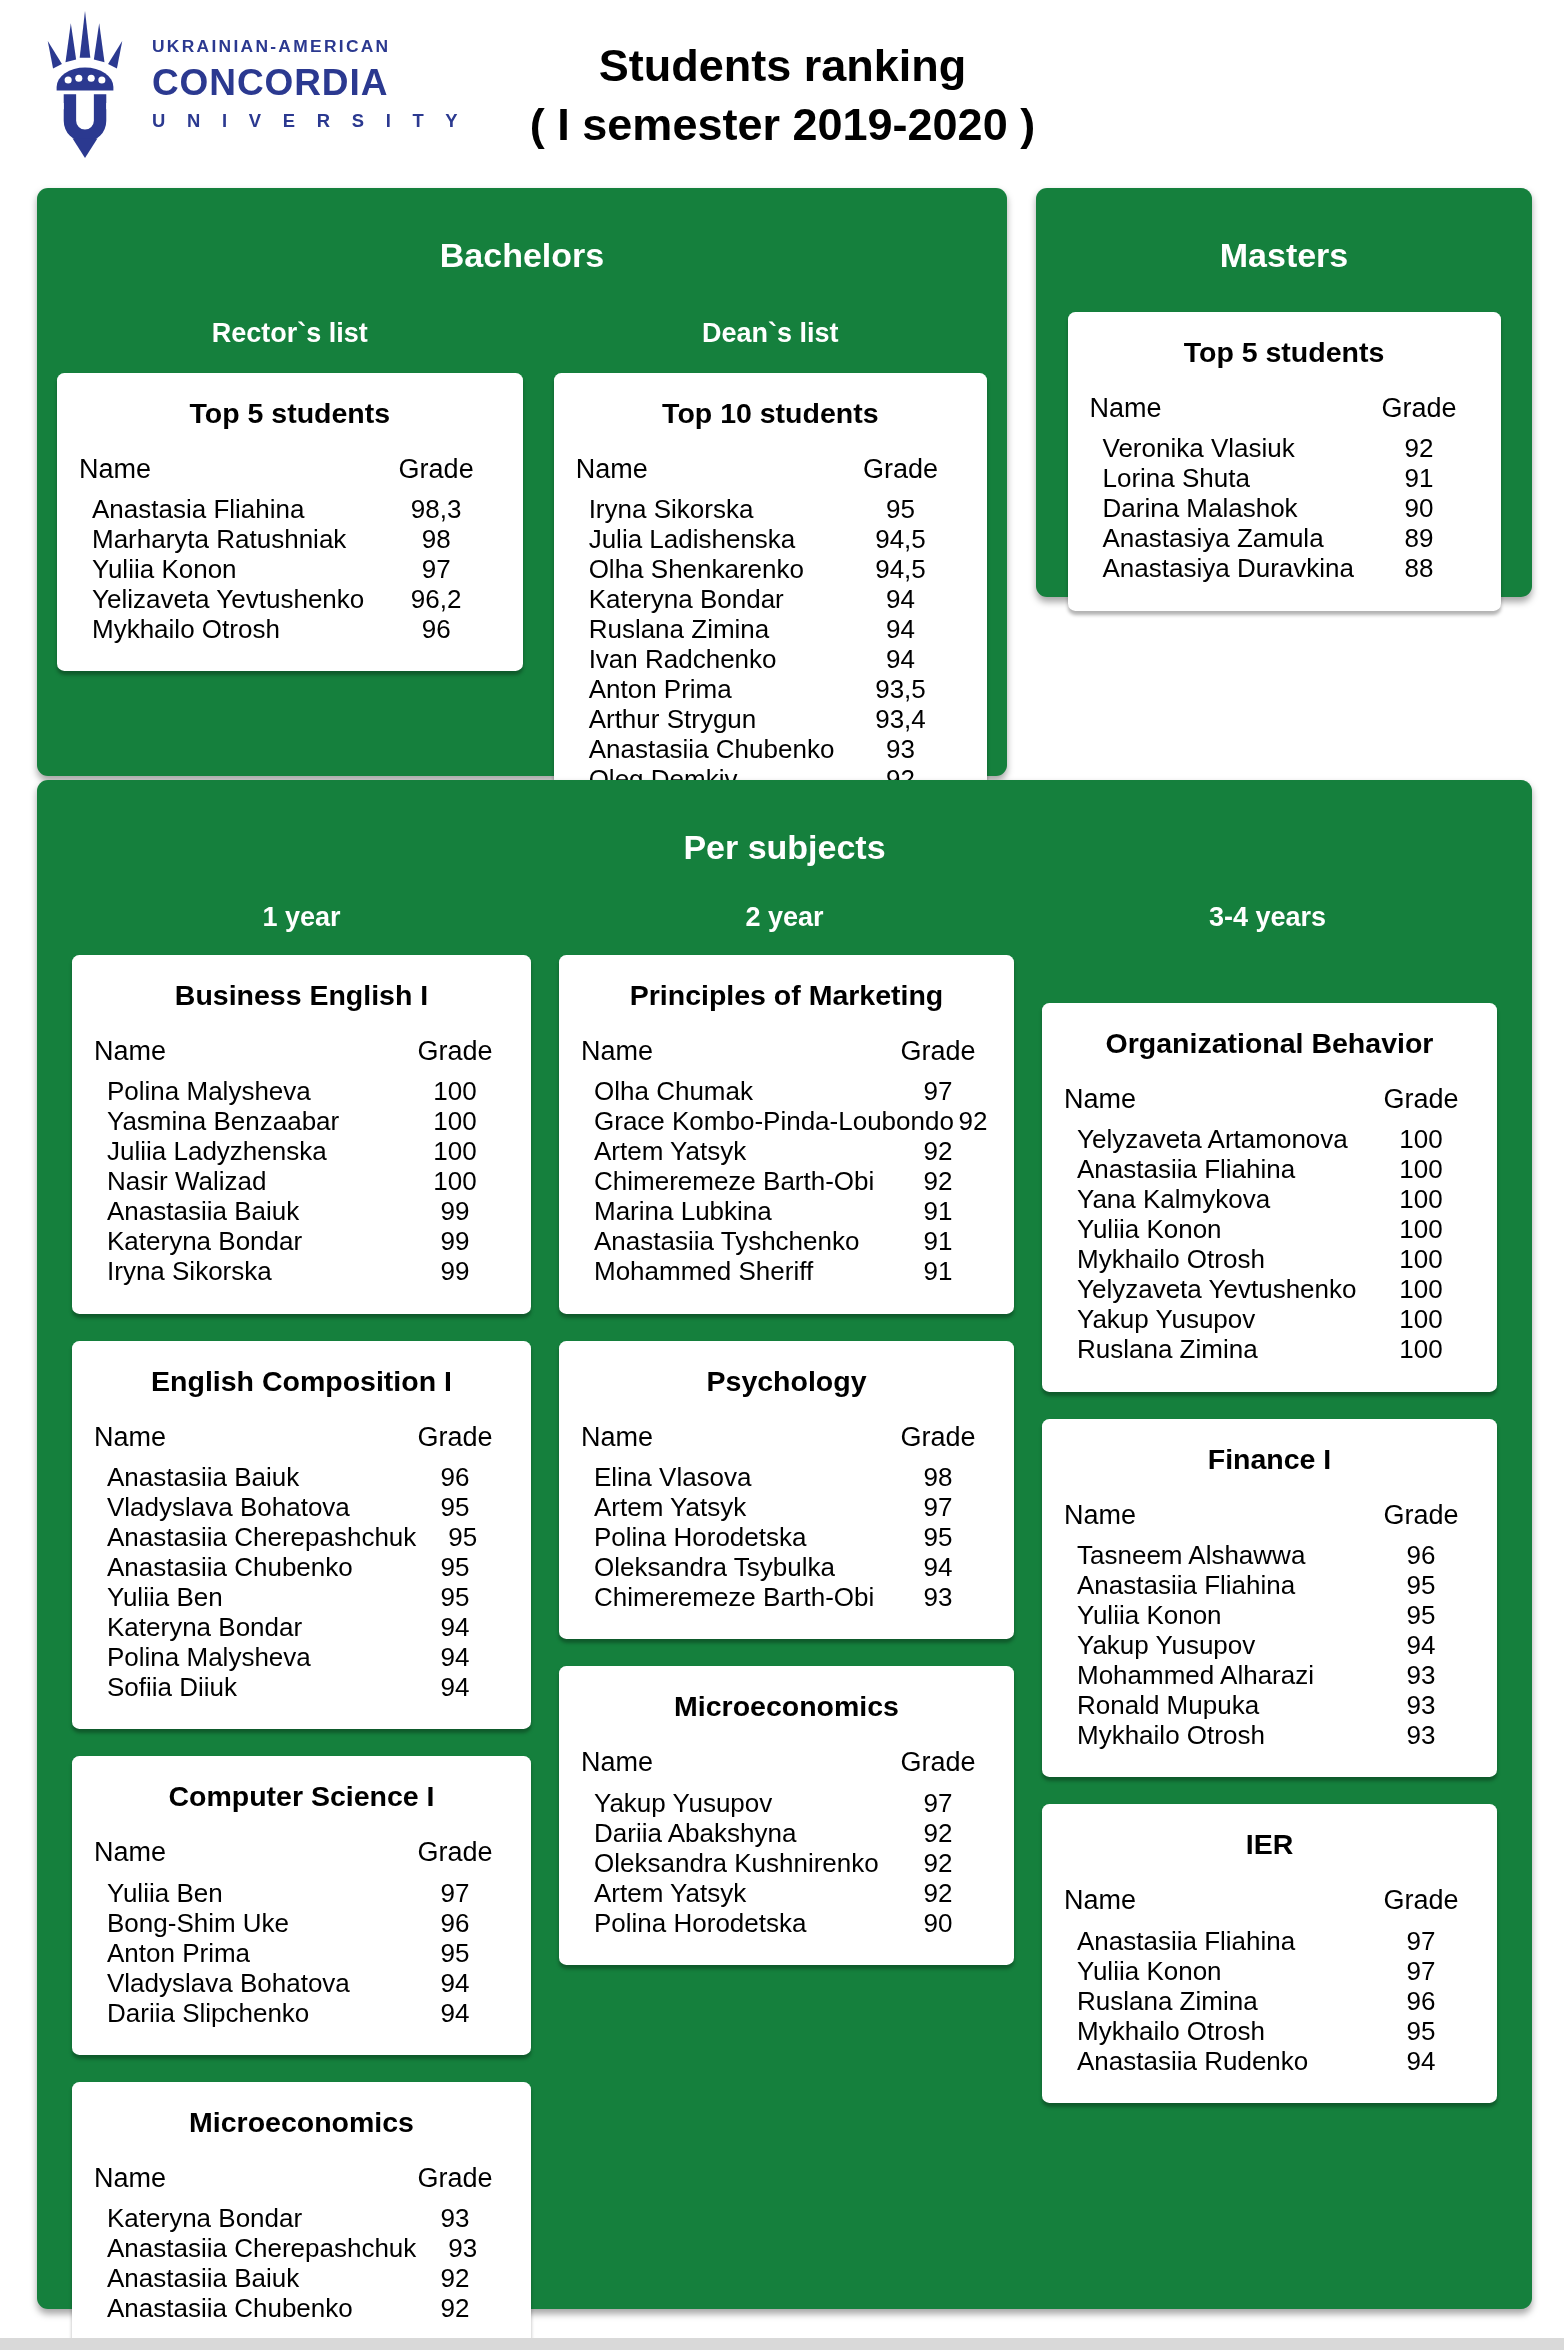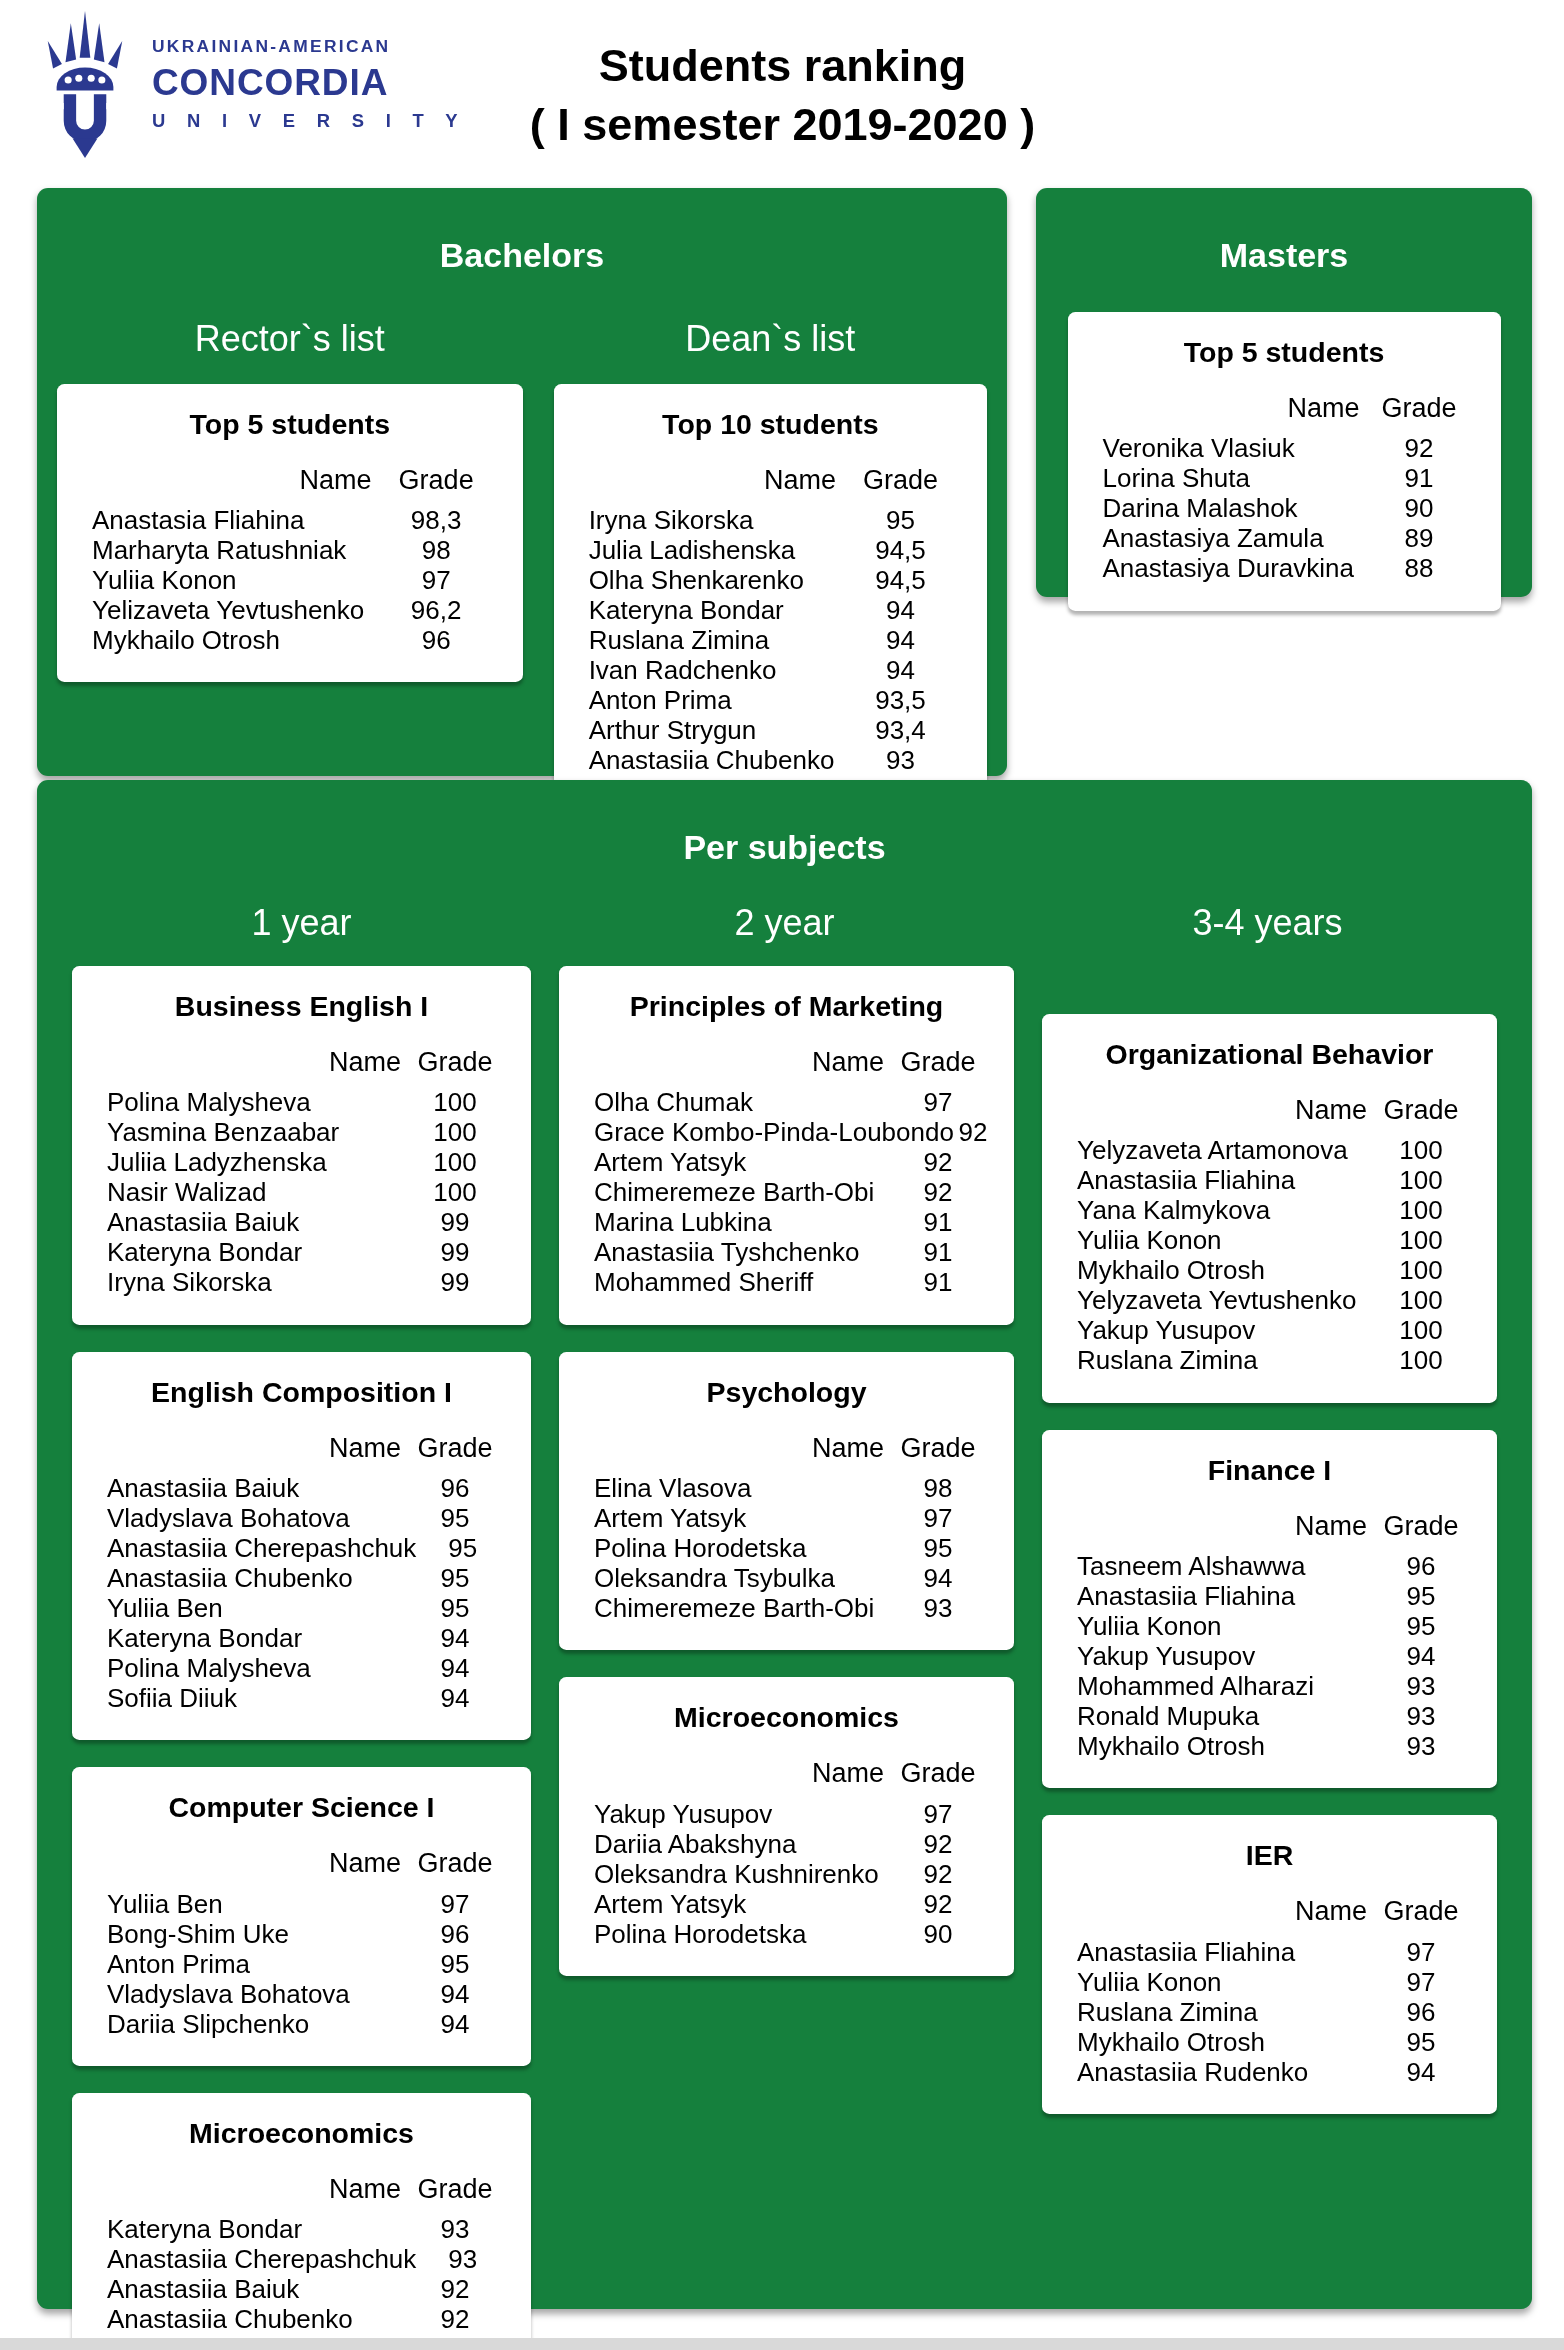--- a/index.html
+++ b/index.html
@@ -18,27 +18,27 @@
   .logo-line3{font-size:18.4px;letter-spacing:8.3px;font-weight:bold;}
   .main-title{position:absolute;left:0;top:37px;width:1565px;text-align:center;
     font-size:45px;font-weight:bold;line-height:1.3;}
   
   .panel{position:absolute;background:#15803d;border-radius:11px;
     box-shadow:0 4.6px 7.3px rgba(0,0,0,0.35);}
   .panel-bachelors{left:37px;top:188px;width:970px;height:588px;}
   .panel-masters{left:1036px;top:188px;width:496px;height:409px;}
   .panel-subjects{left:37px;top:780px;width:1495px;height:1529px;}
   .panel-title{color:#fff;font-size:34px;font-weight:bold;text-align:center;margin:0;padding-top:48px;}
-  .sub-title{color:#fff;font-size:36px;font-weight:normal;text-align:center;margin:0;}
+  .sub-title{color:#fff;font-size:27px;font-weight:bold;text-align:center;margin:0;}
   
   .card{background:#fff;border-radius:7.3px;box-shadow:0 3.7px 3.7px rgba(0,0,0,0.3);
     padding:24px 22px 27.5px 22px;box-sizing:border-box;}
   .card-title{font-size:28.5px;font-weight:bold;text-align:center;margin-bottom:24px;}
   .thead{display:flex;font-size:27px;margin-bottom:9.2px;}
-  .thead .h-name{flex:1;text-align:right;}
+  .thead .h-name{flex:1;text-align:left;}
   .thead .h-grade{width:129px;text-align:center;}
   .trow{display:flex;font-size:26px;line-height:30px;}
   .trow .cell-name{flex:1;padding-left:13px;white-space:nowrap;}
   .trow .cell-grade{width:129px;text-align:center;}
   
   .bach-cols{display:flex;padding:16.5px 20px 0 20px;gap:31px;}
   .bach-col{display:flex;flex-direction:column;}
   .bach-col .sub-title{margin:26px 0 24px 0;}
   .col-rector{width:476px;}
   .col-dean{width:443px;}

